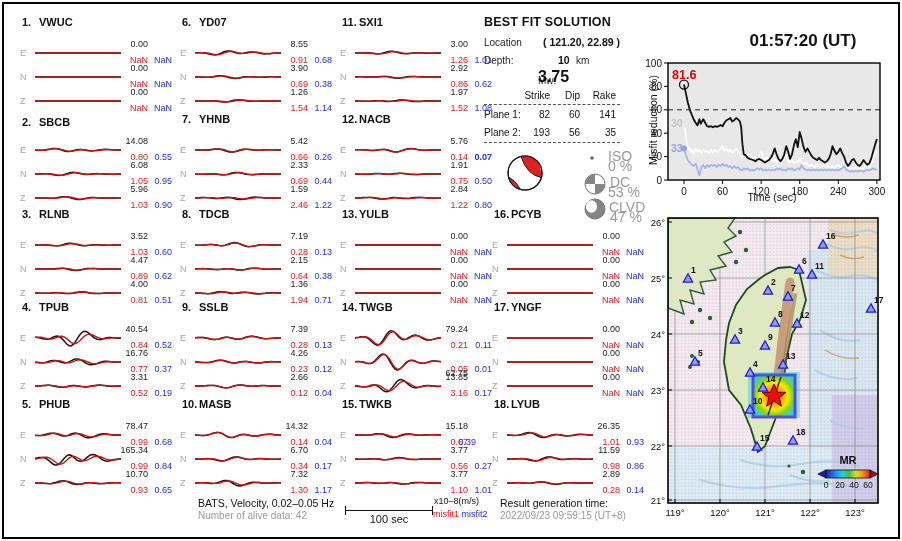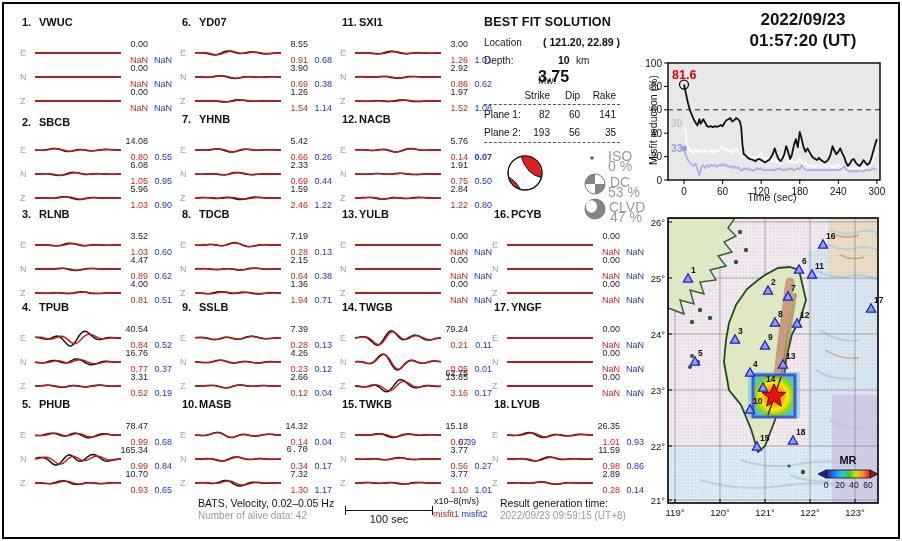--- a/index.html
+++ b/index.html
@@ -20,21 +20,20 @@
   .gray{color:#999;}
   .hdr-date{font-size:17px;font-weight:bold;text-align:center;width:190px;}
   .small9{font-size:14px;}
   .rot{transform:rotate(-90deg);transform-origin:center;}
 </style>
 </head>
 <body>
 
 <div id="page">
 
-  <div class="abs hdr-date" style="left:708px;top:10px;">2022/09/23</div>
   <div class="abs hdr-date" style="left:708px;top:31px;">01:57:20  (UT)</div>
 
   <div class="abs bf-title" style="left:484px;top:15px;">BEST FIT SOLUTION</div>
   <div class="abs bf-lbl" style="left:484px;top:37px;">Location</div>
   <div class="abs bf-val" style="left:543px;top:36px;">( 121.20,  22.89 )</div>
   <div class="abs bf-lbl" style="left:484px;top:55px;">Depth:</div>
   <div class="abs bf-val" style="left:558px;top:54px;">10</div>
   <div class="abs bf-lbl" style="left:576px;top:55px;">km</div>
   <div class="abs bf-lbl" style="left:508px;top:75px;padding-left:30px;">Mw:</div>
   <div class="abs" style="left:538px;top:68px;font-size:16px;font-weight:bold;">3.75</div>
@@ -371,21 +370,21 @@
         <path d="M1,13.0L3,13.2L5,13.3L7,13.4L9,13.5L11,13.4L13,13.2L15,12.8L17,12.1L19,11.5L21,10.9L23,10.5L25,10.6L27,11.0L29,11.9L31,13.0L33,14.1L35,14.9L37,15.4L39,15.3L41,14.9L43,14.1L45,13.4L47,12.8L49,12.5L51,12.5L53,12.7L55,13.1L57,13.6L59,13.9L61,14.0L63,14.0L65,13.7L67,13.3L69,12.9L71,12.6L73,12.4L75,12.3L77,12.4L79,12.5L81,12.7L83,12.9L85,13.0L87,13.0" fill="none" stroke="#cc1111" stroke-width="1.4"></path>
       </svg>
       <div class="ampv" style="left: 220px; top: 421px;">14.32</div>
       <div class="m1v" style="left: 220px; top: 437px;">0.14</div>
       <div class="m2v" style="left: 244px; top: 437px;">0.04</div>
       <div class="complbl" style="left: 180px; top: 454px;">N</div>
       <svg width="88" height="26" style="position: absolute; left: 194px; top: 446px; overflow: visible;">
         <path d="M1,13.1L3,13.1L5,13.1L7,13.0L9,12.9L11,12.7L13,12.6L15,12.7L17,12.8L19,13.2L21,13.7L23,14.2L25,14.7L27,15.0L29,14.9L31,14.5L33,13.8L35,12.9L37,12.0L39,11.3L41,11.0L43,11.0L45,11.3L47,11.8L49,12.4L51,13.0L53,13.3L55,13.5L57,13.4L59,13.2L61,13.0L63,12.8L65,12.6L67,12.6L69,12.7L71,12.9L73,13.0L75,13.2L77,13.3L79,13.3L81,13.3L83,13.2L85,13.1L87,13.1" fill="none" stroke="#151515" stroke-width="1.5"></path>
         <path d="M1,13.1L3,13.1L5,13.1L7,13.0L9,12.9L11,12.8L13,12.7L15,12.6L17,12.7L19,12.9L21,13.3L23,13.8L25,14.3L27,14.7L29,14.8L31,14.7L33,14.2L35,13.5L37,12.7L39,12.0L41,11.5L43,11.2L45,11.3L47,11.7L49,12.2L51,12.7L53,13.1L55,13.3L57,13.4L59,13.3L61,13.1L63,12.9L65,12.8L67,12.7L69,12.7L71,12.8L73,12.9L75,13.1L77,13.2L79,13.2L81,13.2L83,13.2L85,13.1L87,13.1" fill="none" stroke="#cc1111" stroke-width="1.4"></path>
       </svg>
-      <div class="ampv" style="left: 220px; top: 445px; font-family: Liberation Mono, monospace;">6.70</div>
+      <div class="ampv" style="left: 220px; top: 445px;">6.70</div>
       <div class="m1v" style="left: 220px; top: 461px;">0.34</div>
       <div class="m2v" style="left: 244px; top: 461px;">0.17</div>
       <div class="complbl" style="left: 180px; top: 478px;">Z</div>
       <svg width="88" height="26" style="position: absolute; left: 194px; top: 470px; overflow: visible;">
         <path d="M1,13.0L3,12.9L5,12.8L7,12.7L9,12.7L11,12.8L13,13.0L15,13.2L17,13.4L19,13.4L21,13.2L23,12.8L25,12.1L27,11.4L29,10.8L31,10.5L33,10.6L35,11.2L37,12.2L39,13.5L41,14.6L43,15.5L45,15.9L47,15.9L49,15.4L51,14.6L53,13.8L55,13.0L57,12.5L59,12.2L61,12.2L63,12.4L65,12.6L67,12.9L69,13.1L71,13.2L73,13.2L75,13.1L77,13.0L79,12.9L81,12.8L83,12.8L85,12.8L87,12.9" fill="none" stroke="#151515" stroke-width="1.5"></path>
         <path d="M1,13.1L3,13.0L5,12.9L7,12.8L9,12.7L11,12.7L13,12.7L15,12.9L17,13.1L19,13.3L21,13.4L23,13.4L25,13.1L27,12.6L29,11.9L31,11.4L33,11.0L35,10.9L37,11.2L39,11.9L41,12.8L43,13.7L45,14.4L47,14.9L49,15.0L51,14.9L53,14.4L55,13.9L57,13.3L59,12.9L61,12.6L63,12.5L65,12.5L67,12.7L69,12.9L71,13.0L73,13.1L75,13.1L77,13.1L79,13.0L81,13.0L83,12.9L85,12.9L87,12.9" fill="none" stroke="#cc1111" stroke-width="1.4"></path>
       </svg>
       <div class="ampv" style="left: 220px; top: 469px;">7.32</div>
       <div class="m1v" style="left: 220px; top: 485px;">1.30</div>
       <div class="m2v" style="left: 244px; top: 485px;">1.17</div>

